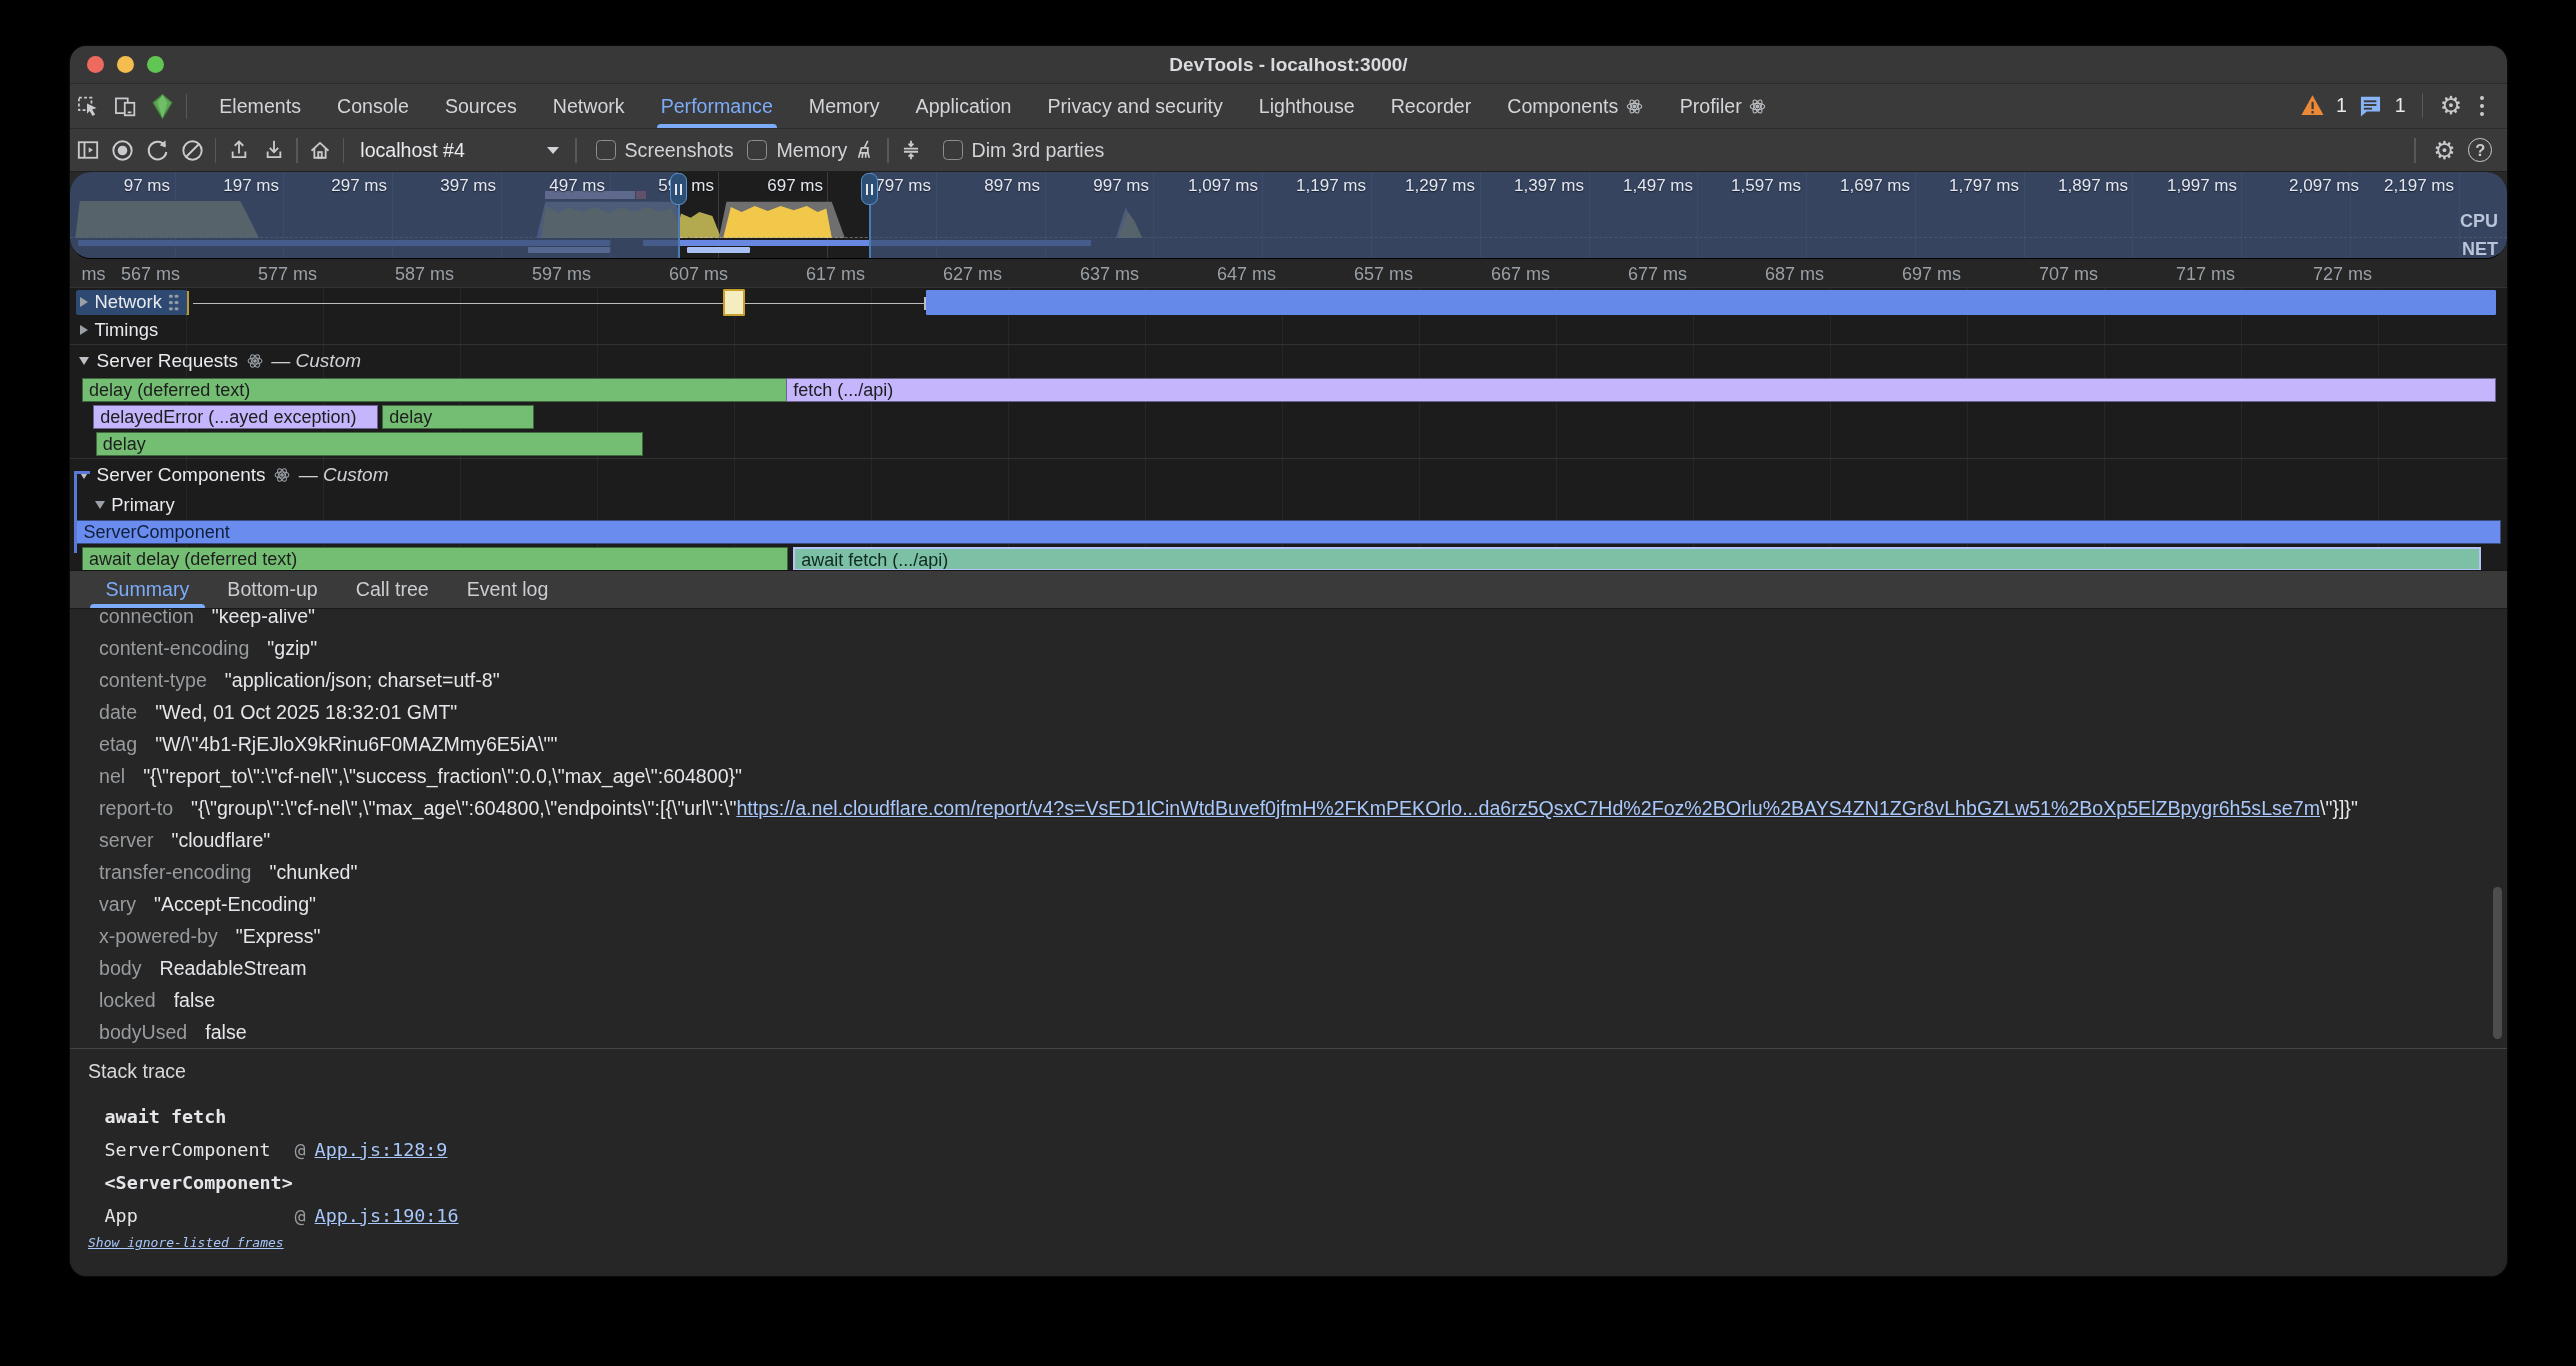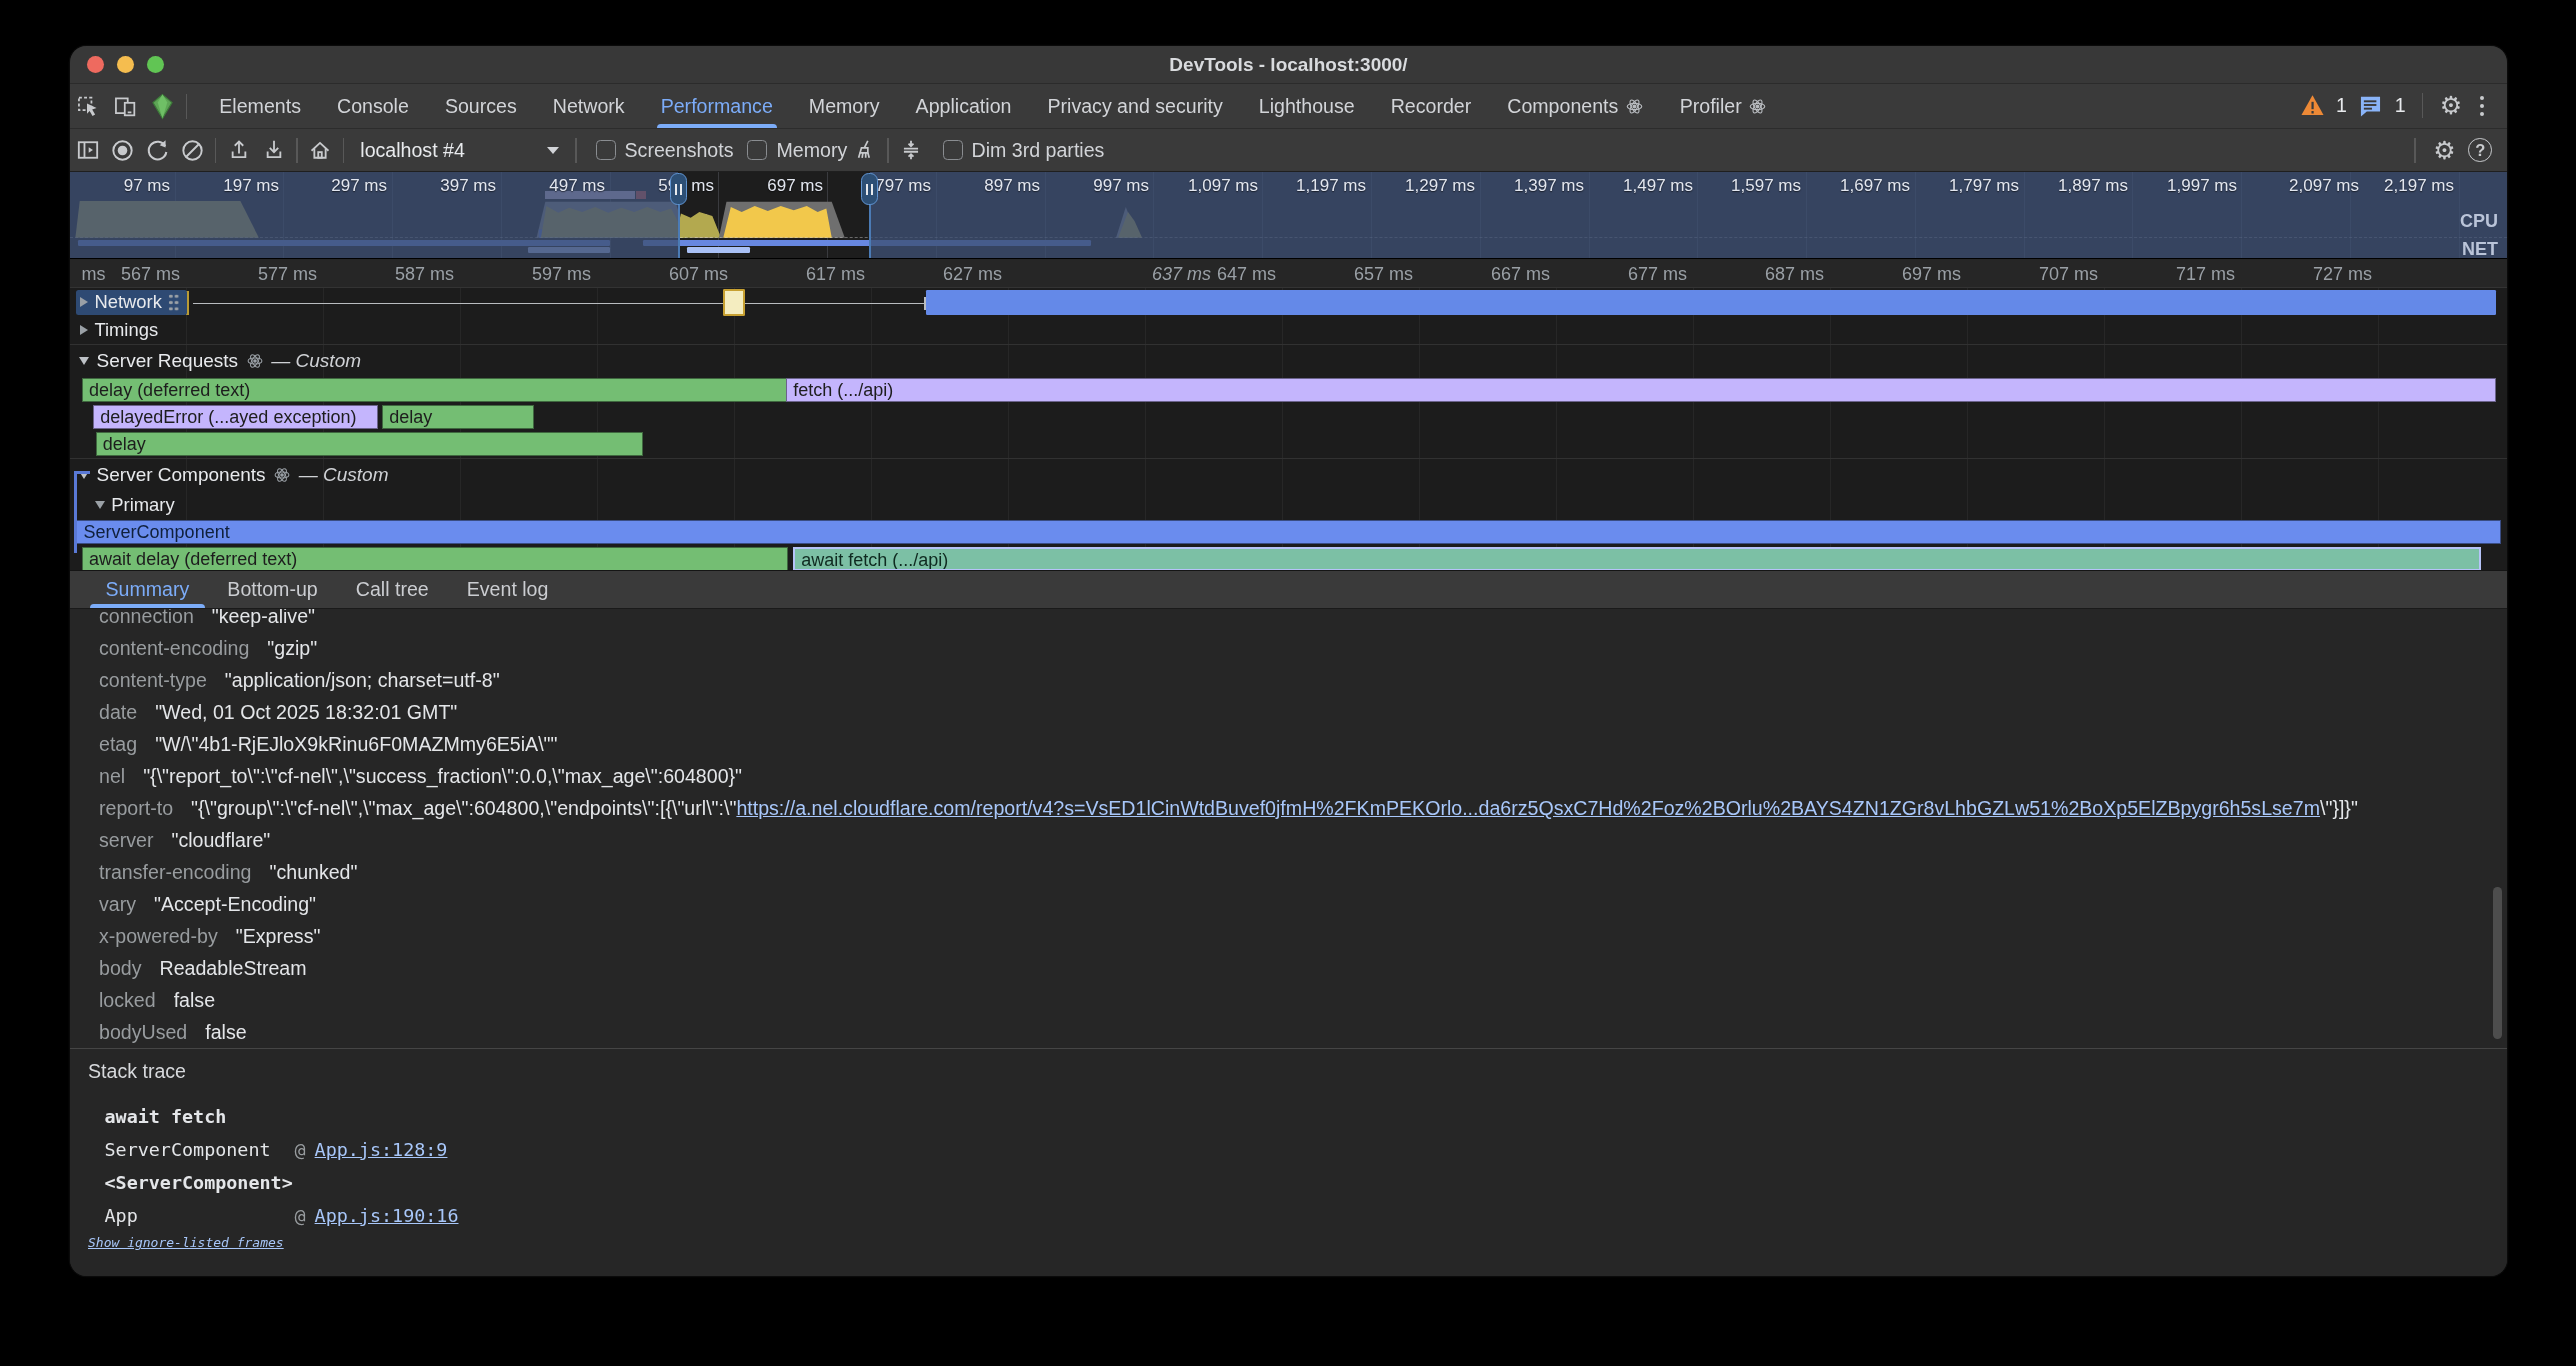--- a/index.html
+++ b/index.html
@@ -30,21 +30,21 @@
          font-size:16.5px;display:flex;align-items:center;justify-content:center;font-weight:bold;}
   
   .toolbar{position:relative;height:42px;background:#3a3a3a;display:flex;align-items:center;border-bottom:1.3px solid #1f1f1f;}
   .tool{width:35px;height:35px;display:flex;align-items:center;justify-content:center;flex:0 0 auto;}
   .select{display:flex;align-items:center;gap:82px;color:#e8eaed;font-size:19.6px;padding:0 11.4px;}
   .caret{width:0;height:0;border-left:6.3px solid transparent;border-right:6.3px solid transparent;border-top:7.6px solid #d2d4d8;}
   .check{display:flex;align-items:center;gap:9px;color:#d2d4d8;font-size:19.6px;margin-left:14px;white-space:nowrap;}
   .box{width:18px;height:18px;border:1.9px solid #8a8d91;border-radius:4.4px;background:transparent;}
   .toolbar-right{margin-left:auto;display:flex;align-items:center;gap:12.7px;padding-right:15px;}
   
-  .overview{position:relative;height:86px;background:#1d1d1d;overflow:hidden;border-bottom:0.6px solid #000;}
+  .overview{position:relative;height:86px;background:#1d1d1d;overflow:hidden;border-bottom:0.6px solid #000;border-radius:21px;}
   .ov-grid{position:absolute;top:0;bottom:0;width:1.3px;background:rgba(210,220,240,0.16);z-index:1;}
   .ov-label{position:absolute;top:3.8px;color:#e3e7f0;font-size:17px;z-index:5;text-shadow:0 0.6px 1.3px rgba(0,0,0,.6);white-space:nowrap;}
   .ov-svg{position:absolute;left:0;top:0;z-index:2;}
   .ov-dash{position:absolute;left:0;right:0;top:65px;border-top:1.3px dashed rgba(255,255,255,0.35);z-index:3;}
   .ov-net{position:absolute;height:6.3px;border-radius:1.3px;z-index:2;}
   .curtain{position:absolute;top:0;bottom:0;background:rgba(61,80,115,0.78);z-index:4;}
   .cpunet{position:absolute;right:9px;color:#bac4d8;font-weight:bold;font-size:18px;z-index:5;}
   .handle{position:absolute;top:1.3px;width:15px;height:30px;background:#2d4f75;border:1.9px solid #6094d1;border-radius:7.6px;z-index:6;
           display:flex;align-items:center;justify-content:center;gap:3.2px;}
   .handle i{width:1.9px;height:11.4px;background:#e8eaed;}
@@ -395,21 +395,21 @@
 
   <div class="ruler" id="ruler">
         <div class="r-label" style="left: 11.4px;">ms</div>
         <div class="r-label" style="right: 2327px;">567 ms</div>
         <div class="r-label" style="right: 2190px;">577 ms</div>
         <div class="r-label" style="right: 2053px;">587 ms</div>
         <div class="r-label" style="right: 1916px;">597 ms</div>
         <div class="r-label" style="right: 1779px;">607 ms</div>
         <div class="r-label" style="right: 1642px;">617 ms</div>
         <div class="r-label" style="right: 1505px;">627 ms</div>
-        <div class="r-label" style="right: 1296px; font-style: italic;">637 ms</div>
+        <div class="r-label" style="right: 1368px;">637 ms</div>
         <div class="r-label" style="right: 1231px;">647 ms</div>
         <div class="r-label" style="right: 1094px;">657 ms</div>
         <div class="r-label" style="right: 957px;">667 ms</div>
         <div class="r-label" style="right: 820px;">677 ms</div>
         <div class="r-label" style="right: 683px;">687 ms</div>
         <div class="r-label" style="right: 546px;">697 ms</div>
         <div class="r-label" style="right: 409px;">707 ms</div>
         <div class="r-label" style="right: 272px;">717 ms</div>
         <div class="r-label" style="right: 135px;">727 ms</div>
       </div>

